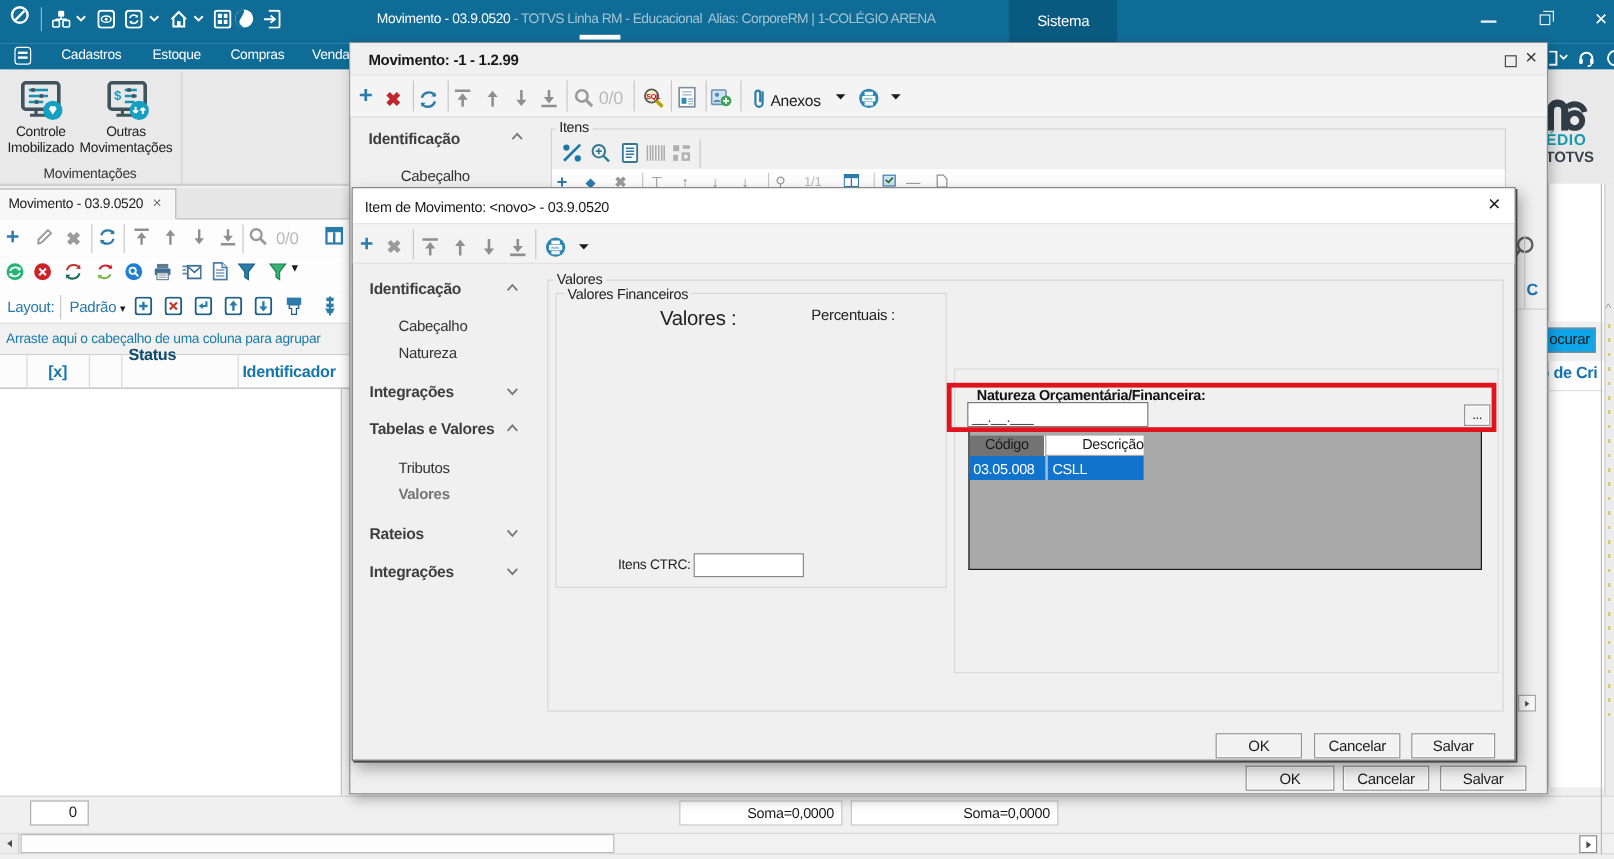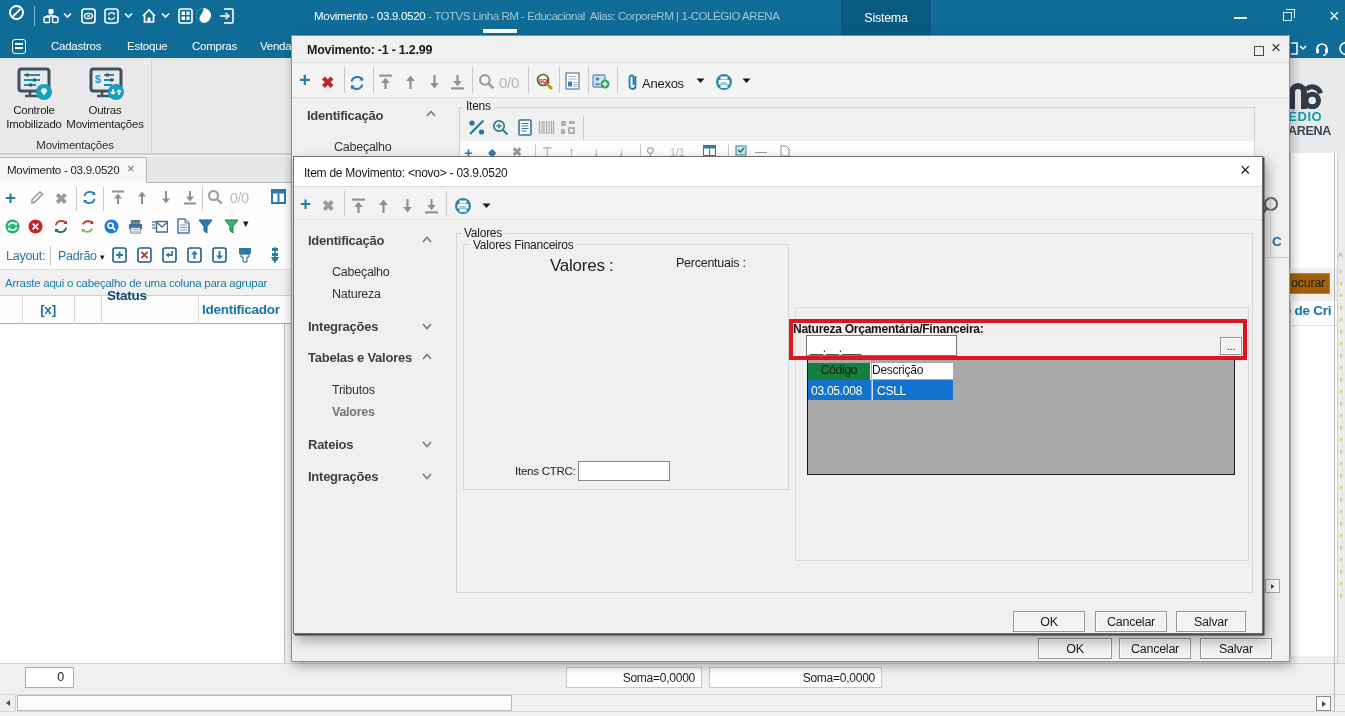--- a/index.html
+++ b/index.html
@@ -360,25 +360,25 @@
 
 <div class="abs" style="left:1290px;top:60px;width:55px;height:93px;background:#e9e9e9"></div>
 <div class="abs" style="left:1289px;top:79px">
     <svg width="34" height="30" viewBox="0 0 34 30">
       <path d="M3 30V13a6 6 0 0 1 12 0V30" fill="none" stroke="#323c46" stroke-width="6"></path>
       <path d="M23.2 12.7a8.8 8.8 0 1 0 8.8 8.8 8.8 8.8 0 0 0-8.8-8.8zm0 12.6a3.8 3.8 0 1 1 3.8-3.8 3.8 3.8 0 0 1-3.8 3.8z" fill="#323c46"></path>
       <path d="M17.3 10.2a8.6 8.6 0 0 1 14.2 4.2" fill="none" stroke="#323c46" stroke-width="5"></path>
     </svg>
   </div>
 <div class="abs" style="left:1277px;top:109px;font-size:13px;font-weight:700;color:#169cae;letter-spacing:.5px">MÉDIO</div>
-<div class="abs" style="left:1288px;top:124px;font-size:12.5px;font-weight:700;color:#39444d;letter-spacing:-.3px">ARENA</div>
+<div class="abs" style="left:1288px;top:124px;font-size:12.5px;font-weight:700;color:#39444d;letter-spacing:-.3px">TOTVS</div>
 
 <div class="abs" style="left:1290px;top:153px;width:47px;height:503px;background:#fff;border-left:1px solid #d0d0d0"></div>
 <div class="abs" style="left:1290px;top:268px;width:47px;height:33px;background:#f0f0f0"></div>
-<div class="abs" style="left:1287px;top:273px;width:43px;height:21px;background:#a16207;border:1px solid #8a8a8a;font-size:12.5px;color:#1c1c1c;text-align:right;padding:2px 4px 0 0">ocurar</div>
+<div class="abs" style="left:1287px;top:273px;width:43px;height:21px;background:#0ea5e9;border:1px solid #8a8a8a;font-size:12.5px;color:#1c1c1c;text-align:right;padding:2px 4px 0 0">ocurar</div>
 <div class="abs" style="left:1283px;top:303px;font-size:13.5px;font-weight:700;color:#1673b4;white-space:nowrap">o de Cri</div>
 <div class="abs" style="left:1290px;top:325px;width:47px;height:1px;background:#e4e4e4"></div>
 
 <div class="abs" style="left:1337px;top:153px;width:8px;height:510px;background:#ececec;border-left:1px solid #cfcfcf"></div>
 <div class="abs" style="left:1340px;top:270px;width:2px;height:330px;background:repeating-linear-gradient(to bottom,#d8cc6a 0 3px,#ececec 3px 12px)"></div>
 <div class="abs" style="left:1338px;top:252px;font-size:10px;color:#9a9a9a">^</div>
 
 <div class="abs" style="left:0;top:663px;width:1345px;height:53px;background:#f0f0f0;border-top:1px solid #d4d4d4"></div>
 <div class="abs" style="left:25px;top:667px;width:49px;height:21px;background:#fff;border:1px solid #ababab;font-size:12.5px;color:#1a1a1a;text-align:right;padding:2px 9px 0 0">0</div>
 <div class="abs" style="left:566px;top:667px;width:136px;height:21px;background:#fff;border:1px solid #c6c6c6;font-size:12px;color:#1a1a1a;text-align:right;padding:3px 6px 0 0">Soma=0,0000</div>
@@ -683,27 +683,27 @@
  <div class="abs" style="left:162px;top:76px;width:797px;height:360px;border:1px solid #d6d6d6"></div>
  <div class="abs" style="left:167px;top:69px;background:#f0f0f0;padding:0 3px;font-size:12px;color:#222">Valores</div>
  <div class="abs" style="left:169px;top:87px;width:326px;height:246px;border:1px solid #d6d6d6"></div>
  <div class="abs" style="left:176px;top:81px;background:#f0f0f0;padding:0 3px;font-size:12px;color:#222">Valores Financeiros</div>
  <div class="abs" style="left:256px;top:99px;font-size:17px;color:#222">Valores :</div>
  <div class="abs" style="left:382px;top:99px;font-size:12.5px;color:#222">Percentuais :</div>
  <div class="abs" style="left:221px;top:308px;font-size:11.5px;color:#222">Itens CTRC:</div>
  <div class="abs" style="left:284px;top:304px;width:92px;height:20px;background:#fff;border:1px solid #8a8a8a"></div>
 
  <div class="abs" style="left:501px;top:150px;width:454px;height:254px;border:1px solid #dadada"></div>
- <div class="abs" style="left:499px;top:165px;font-size:12px;font-weight:700;color:#111;white-space:nowrap">Natureza Orçamentária/Financeira:</div>
+ <div class="abs" style="left:520px;top:165px;font-size:12px;font-weight:700;color:#111;white-space:nowrap">Natureza Orçamentária/Financeira:</div>
  <div class="abs" style="left:512px;top:178px;width:151px;height:21px;background:#fff;border:1px solid #7a7a7a;font-size:12px;color:#333;padding:5px 0 0 3px">__.__.___</div>
  <div class="abs btn" style="left:926px;top:180px;width:22px;height:18px;font-size:11px">...</div>
 
  <div class="abs" style="left:513px;top:202px;width:428px;height:116px;background:#a9a9a9;border:1px solid #1a1a1a"></div>
- <div class="abs" style="left:514px;top:206px;width:63px;height:32px;background:#15803d;border-right:1px solid #fff;font-size:12px;color:#1a1a1a;text-align:center;padding-top:0px">Código</div>
- <div class="abs" style="left:578px;top:206px;width:81px;height:16px;background:#fff;font-size:12px;color:#1a1a1a;text-align:left">Descrição</div>
+ <div class="abs" style="left:514px;top:206px;width:63px;height:32px;background:#737373;border-right:1px solid #fff;font-size:12px;color:#1a1a1a;text-align:center;padding-top:0px">Código</div>
+ <div class="abs" style="left:578px;top:206px;width:81px;height:16px;background:#fff;font-size:12px;color:#1a1a1a;text-align:right">Descrição</div>
  <div class="abs" style="left:514px;top:223px;width:63px;height:20px;background:#1273cd;color:#fff;font-size:12px;padding:4px 12px 0 3px">03.05.008</div>
  <div class="abs" style="left:578px;top:223px;width:81px;height:20px;background:#1273cd;color:#fff;font-size:12px;padding:4px 0 0 4px;border-left:1px solid #cfe0f0">CSLL</div>
 
  <div class="abs" style="left:495px;top:162px;width:458px;height:41px;border:4px solid #e0141f"></div>
  <div class="abs btn" style="left:719px;top:454px;width:72px;height:21px">OK</div>
  <div class="abs btn" style="left:801px;top:454px;width:72px;height:21px">Cancelar</div>
  <div class="abs btn" style="left:882px;top:454px;width:70px;height:21px">Salvar</div>
 </div>
 
 </body></html>

